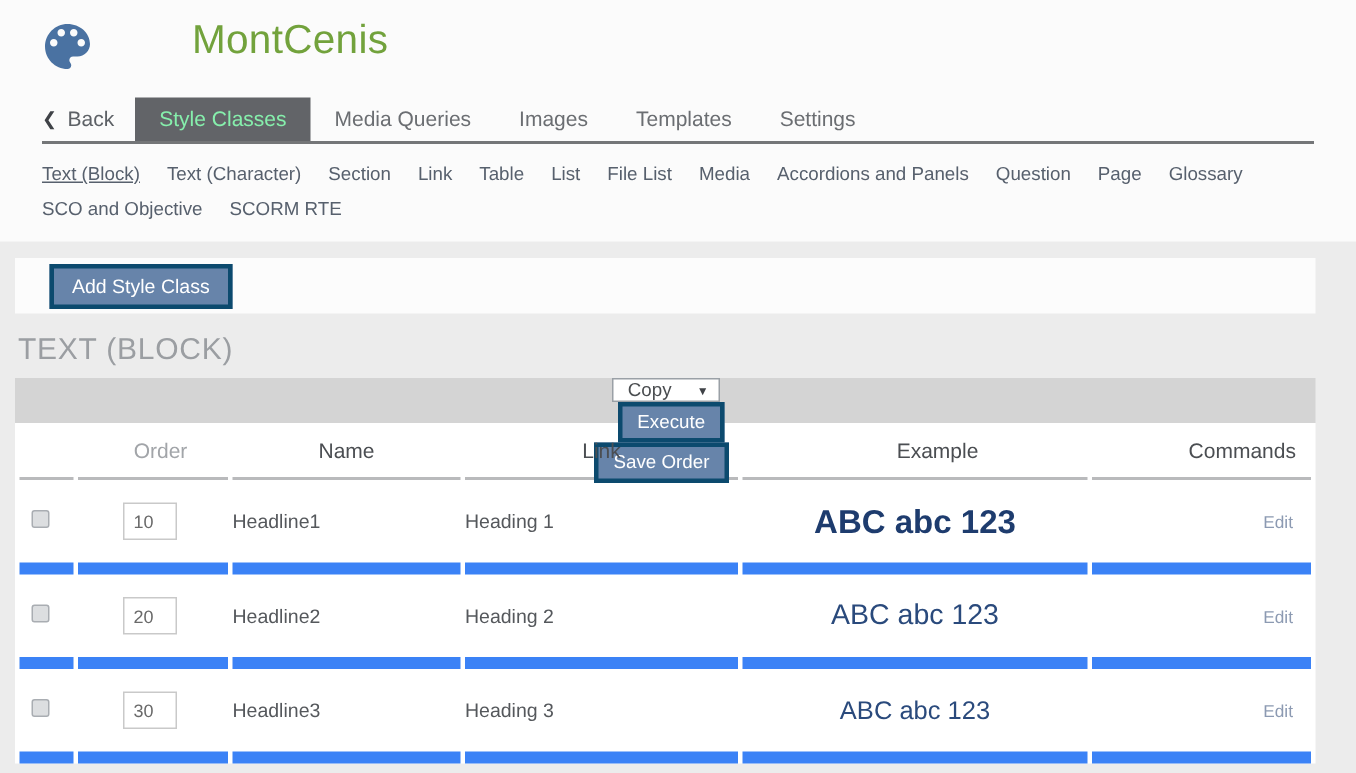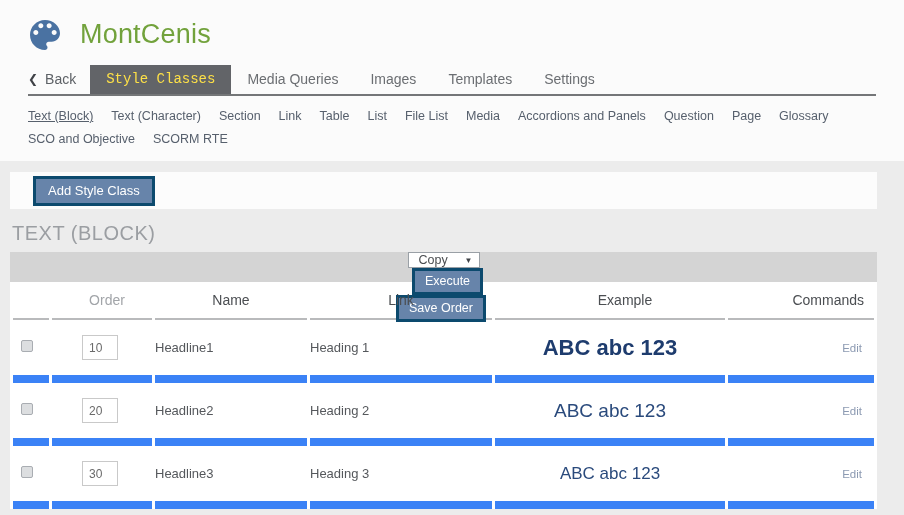--- a/index.html
+++ b/index.html
@@ -7,32 +7,32 @@
   body {
     font-family:"Liberation Sans", sans-serif;
     background:#ececec;
     overflow:hidden;
     color:#55585c;
   }
   .page { width:904px; height:515px; overflow:hidden; }
 
   
   .top-area { background:#fbfbfb; padding-bottom:8px; }
-  .brand-row { display:flex; align-items:center; padding:11px 0 0 25px; height:58px; }
+  .brand-row { display:flex; padding:11px 0 0 25px; height:58px;gap:48px; }
   .logo { width:40px; height:40px; flex:0 0 auto; }
   .brand-title { font-size:27px; color:#72a23c; margin-left:15px; letter-spacing:0.2px; }
 
   
   .tabbar { display:flex; align-items:flex-end; margin:7px 28px 0 28px;
             border-bottom:2px solid #747678; }
   .back-link { display:flex; align-items:center; color:#5d6166; font-size:14px;
                padding:6px 14px 7px 0; cursor:pointer; }
   .back-chevron { font-size:12px; margin-right:7px; color:#3f4247; }
   .tab { font-size:14px; color:#6b6e72; padding:6px 16px 7px 16px; cursor:pointer; white-space:nowrap; }
-  .tab.active { background:#626468; color:#fde047;font-family:Liberation Mono, monospace; }
+  .tab.active { background:#626468; color:#86efac; }
 
   
   .subnav { padding:9px 28px 2px 28px; font-size:12.5px; color:#57606d; }
   .subnav-line { display:flex; flex-wrap:wrap; line-height:23px; }
   .subnav-line a { color:#57606d; text-decoration:none; margin-right:18px; cursor:pointer; white-space:nowrap; }
   .subnav-line a.active { text-decoration:underline; }
 
   
   .white-band { background:#fcfcfc; margin:11px 27px 0 10px; height:37px;
                 display:flex; align-items:center; padding-left:23px; }

